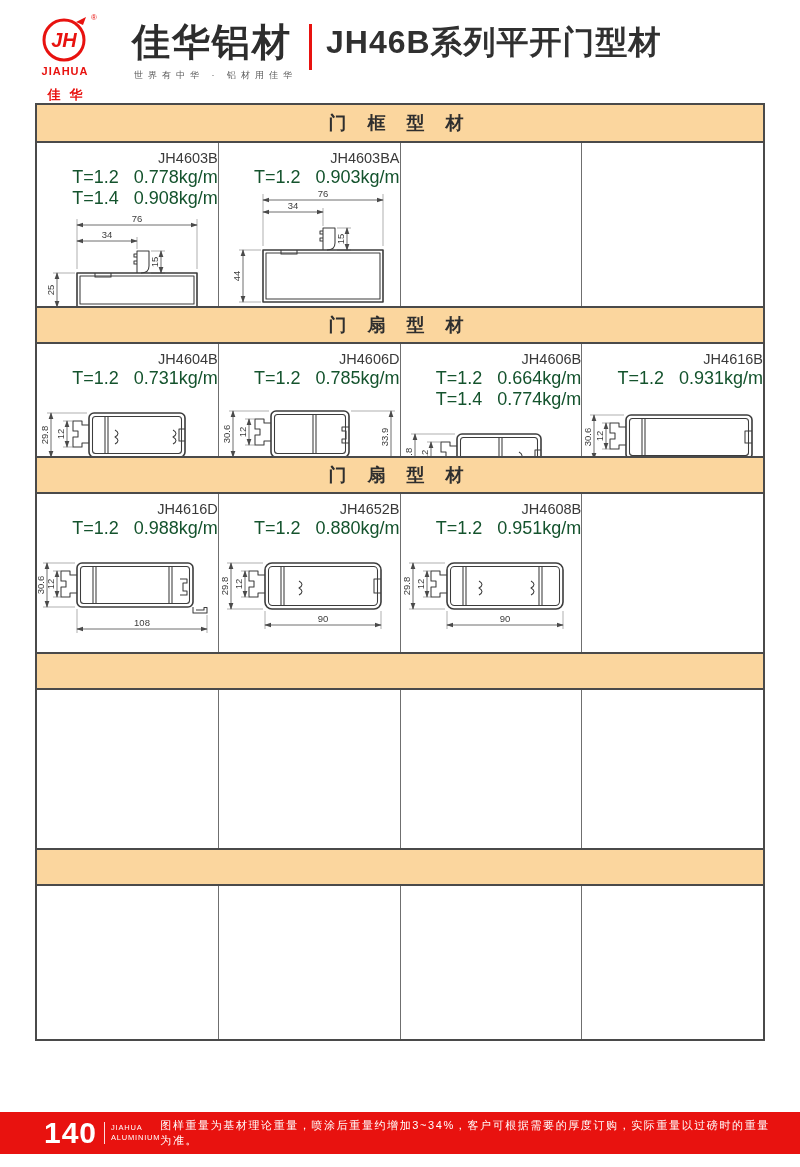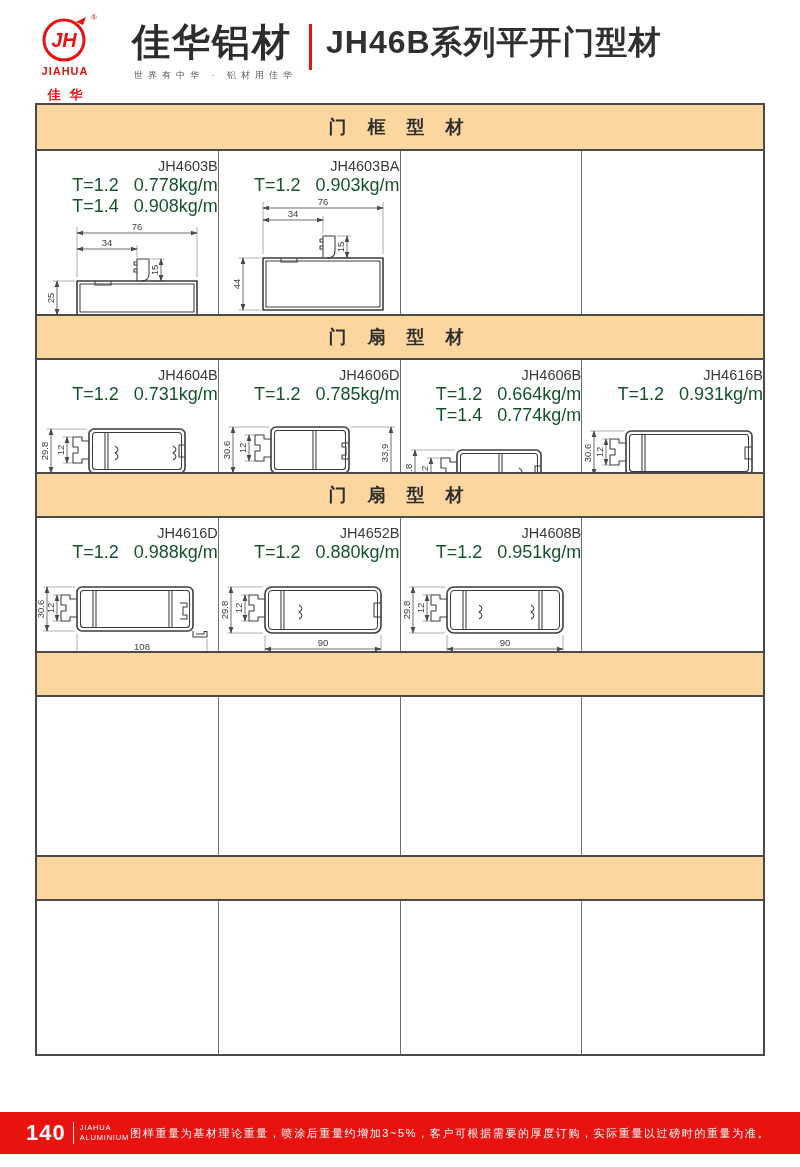--- a/index.html
+++ b/index.html
@@ -18,44 +18,44 @@
   .brand-block { margin-left:24px; padding-top:8px; }
   .brand-title { font-size:38px; font-weight:bold; color:#2d2d2d; letter-spacing:2px; line-height:1.1; }
   .tagline { font-size:9px; color:#5a5a5a; letter-spacing:5px; margin-top:5px; padding-left:2px; }
   .hdr-divider { width:3px; height:46px; background:#e8120f; margin:10px 14px 0 12px; }
   .title-block { padding-top:10px; }
   .title-cn { font-size:32px; font-weight:bold; color:#303030; letter-spacing:1px; line-height:1.15; }
   .title-en { font-size:12px; color:#3d3d3d; margin-top:3px; }
 
   
   .ptable { position:absolute; left:35px; top:103px; width:730px; border:2px solid #4a4a4a; background:#fff; }
-  .band { height:46px; background:#fbd69e; border-top:2px solid #4a4a4a; border-bottom:2px solid #4a4a4a;
+  .band { height:38px; background:#fbd69e; border-top:2px solid #4a4a4a; border-bottom:2px solid #4a4a4a;
           display:flex; align-items:center; justify-content:center;
           font-size:18px; font-weight:bold; color:#2e2e2e; letter-spacing:8px; }
   .band:first-child { border-top:none; }
   .row { display:flex; }
-  .row-1 { height:163px; } .row-2 { height:112px; } .row-3 { height:133px; }
+  .row-1 { height:163px; } .row-2 { height:112px; } .row-3 { height:158px; }
   .row-4 { height:158px; } .row-5 { height:153px; }
   .cell { flex:1 1 0; border-right:1px solid #6f6f6f; text-align:right; padding-top:6px; overflow:hidden; }
   .cell:last-child { border-right:none; }
   .pcode { font-size:14.5px; color:#3a3a3a; line-height:18px; }
   .spec { font-size:18px; color:#14532d; line-height:21px; white-space:pre; }
   .draw { display:block; margin:2px auto 0; }
 
   
   .p  { fill:none; stroke:#3c3c3c; stroke-width:1.6; stroke-linejoin:round; }
   .p2 { fill:none; stroke:#3c3c3c; stroke-width:1.05; stroke-linejoin:round; }
   .dl { stroke:#4a4a4a; stroke-width:0.8; }
   .xl { stroke:#8c8c8c; stroke-width:0.7; }
   text.d { font-size:9.5px; fill:#3c3c3c; text-anchor:middle; font-family:"Liberation Sans","DejaVu Sans",sans-serif; }
 
   
   .ftr { position:absolute; left:0; top:1112px; width:800px; height:42px; background:#e8120f;
          display:flex; align-items:center; color:#fff; }
-  .pagenum { font-size:22px; font-weight:bold; margin-left:26px; letter-spacing:1px; }
+  .pagenum { font-size:30px; font-weight:bold; margin-left:44px; letter-spacing:1px; }
   .ftr-sep { width:1px; height:22px; background:#fff; opacity:.85; margin:0 6px 0 7px; }
   .ftr-brand { font-size:7.5px; letter-spacing:0.8px; line-height:1.3; text-align:left; }
   .ftr-note { margin-left:auto; padding-right:30px; font-size:11px; letter-spacing:1.6px; }
 </style>
 </head>
 <body>
 
 <svg width="0" height="0" style="position:absolute">
   <defs>
     <marker id="ar" viewBox="0 0 10 10" refX="9" refY="5" markerWidth="9" markerHeight="9" orient="auto-start-reverse">
@@ -361,14 +361,14 @@
 
 </div>
 
 <footer class="ftr">
   <div class="pagenum">140</div>
   <div class="ftr-sep"></div>
   <div class="ftr-brand">
     <div>JIAHUA</div>
     <div>ALUMINIUM</div>
   </div>
-  <div class="ftr-note">图样重量为基材理论重量，喷涂后重量约增加3~5%，客户可根据需要的厚度订购，实际重量以过磅时的重量为准。</div>
+  <div class="ftr-note">图样重量为基材理论重量，喷涂后重量约增加3~34%，客户可根据需要的厚度订购，实际重量以过磅时的重量为准。</div>
 </footer>
 
 </body></html>

